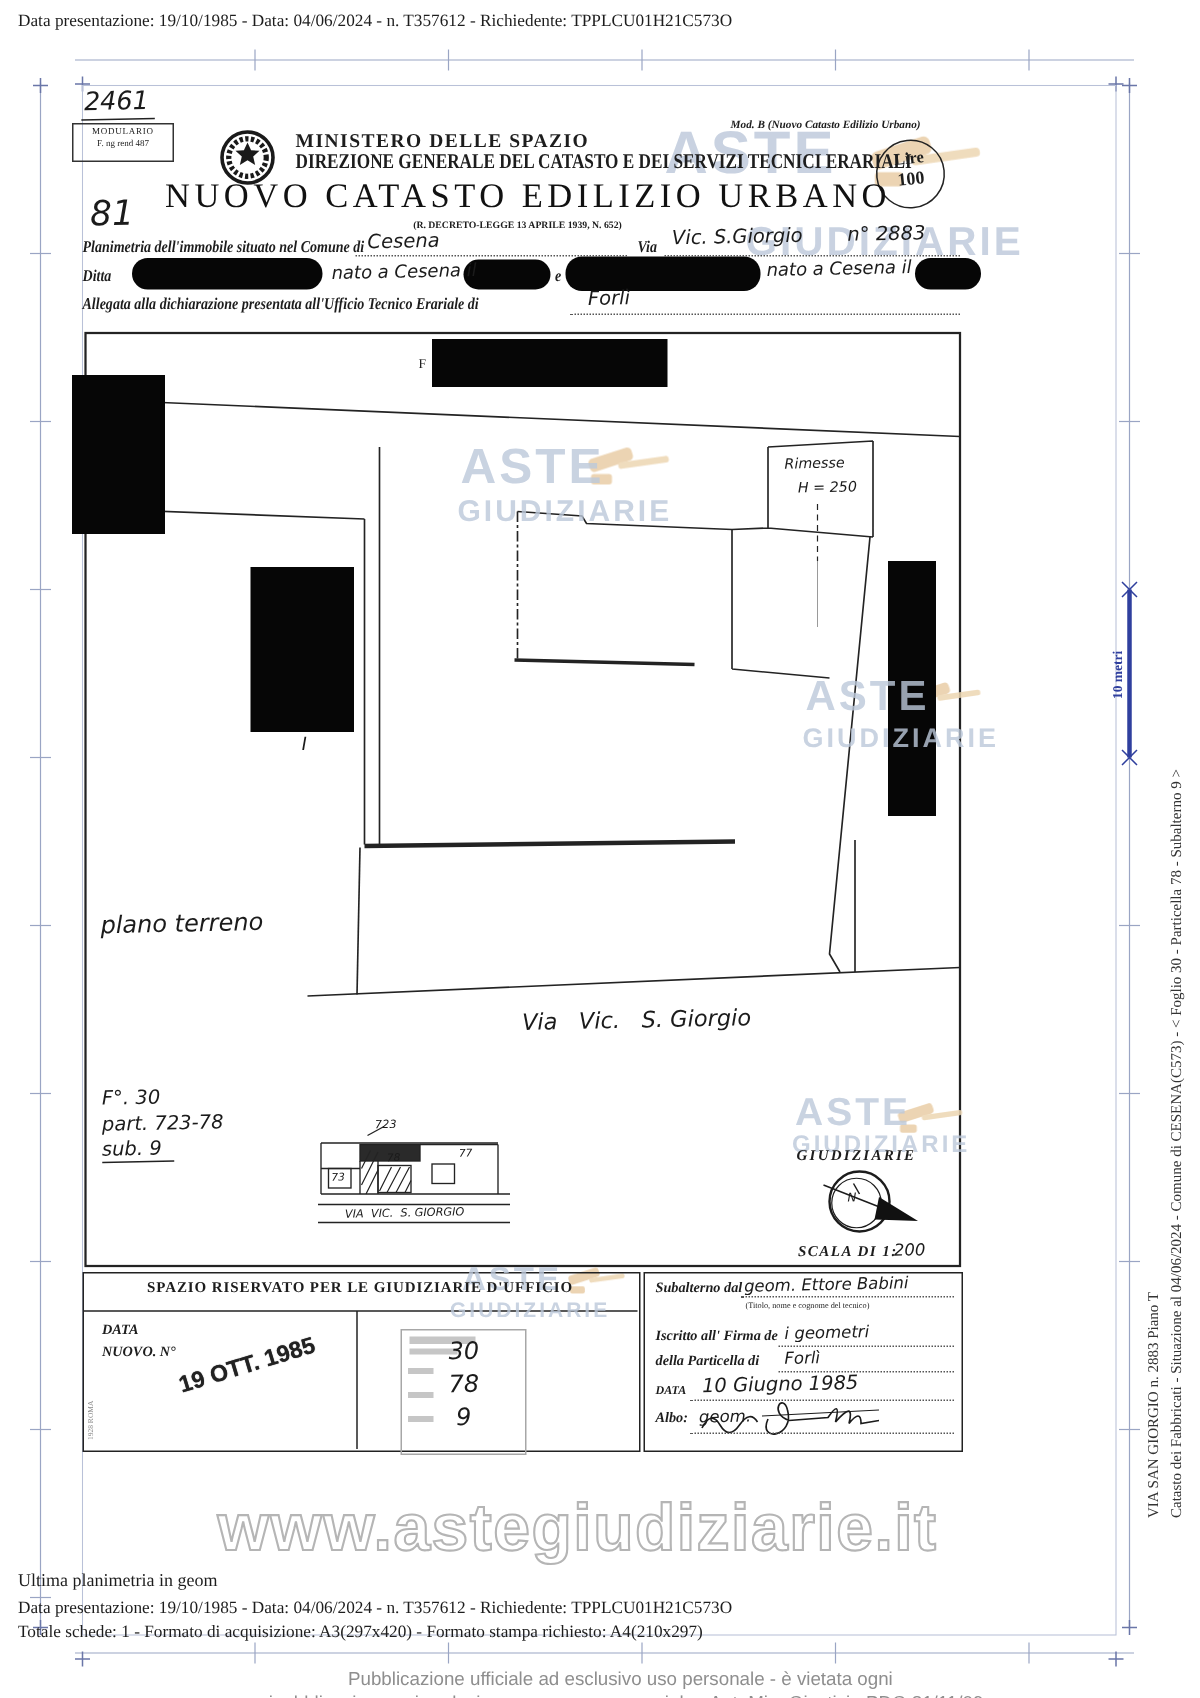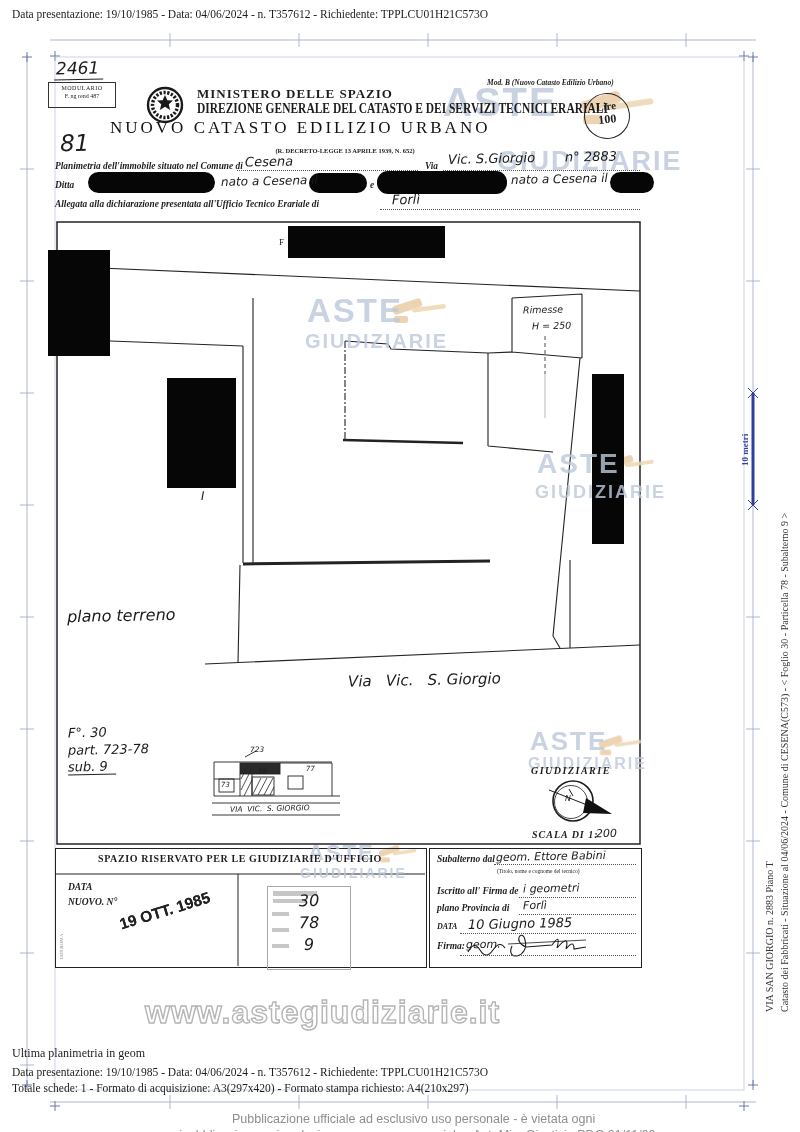--- a/index.html
+++ b/index.html
@@ -171,41 +171,41 @@
 <div class="wm" style="left:443px;top:80px;font-size:40px;">ASTE</div>
 <div class="wm" style="left:497px;top:146px;font-size:27px;">GIUDIZIARIE</div>
 <div class="wm" style="left:307px;top:292px;font-size:33px;">ASTE</div>
 <div class="wm" style="left:305px;top:330px;font-size:20px;">GIUDIZIARIE</div>
 <div class="wm" style="left:537px;top:448px;font-size:28px;">ASTE</div>
 <div class="wm" style="left:535px;top:482px;font-size:18px;">GIUDIZIARIE</div>
 <div class="wm" style="left:530px;top:726px;font-size:26px;">ASTE</div>
 <div class="wm" style="left:528px;top:755px;font-size:16px;">GIUDIZIARIE</div>
 <div class="wm" style="left:308px;top:840px;font-size:22px;">ASTE</div>
 <div class="wm" style="left:300px;top:865px;font-size:14px;">GIUDIZIARIE</div>
-<div class="urlwm" style="left:145px;top:994px;font-size:32px;">www.astegiudiziarie.it</div>
+<div class="urlwm" style="left:145px;top:994px;font-size:44px;">www.astegiudiziarie.it</div>
 
 <div class="t serif z4" style="left:12px;top:8px;font-size:11.5px;">Data presentazione: 19/10/1985 - Data: 04/06/2024 - n. T357612 - Richiedente: TPPLCU01H21C573O</div>
 
 <div class="t hw z4" style="left:54px;top:58px;font-size:17px;border-bottom:1.5px solid #222;padding:0 4px 1px 2px;">2461</div>
 
 <div class="t z4" style="left:48px;top:82px;width:66px;height:24px;border:1px solid #333;text-align:center;">
   <div style="font-size:6px;letter-spacing:.5px;margin-top:2px;">MODULARIO</div>
   <div style="font-size:6px;margin-top:2px;">F. ng rend 487</div>
 </div>
 
 <div class="t serif z4" style="left:197px;top:86px;font-size:13px;font-weight:700;letter-spacing:1px;">MINISTERO DELLE SPAZIO</div>
 <div class="t serif z4" style="left:197px;top:101px;font-size:14px;font-weight:700;transform:scaleX(.82);transform-origin:0 0;">DIREZIONE GENERALE DEL CATASTO E DEI SERVIZI TECNICI ERARIALI</div>
 <div class="t serif z4" style="left:487px;top:78px;font-size:7.5px;font-weight:700;font-style:italic;">Mod. B (Nuovo Catasto Edilizio Urbano)</div>
 
 <div class="t z4" style="left:584px;top:93px;width:44px;height:44px;border:1.6px solid #222;border-radius:50%;text-align:center;transform:rotate(-6deg);">
   <div class="serif" style="font-size:11px;font-weight:700;margin-top:6px;">Lire</div>
   <div class="serif" style="font-size:12px;font-weight:700;">100</div>
 </div>
 
-<div class="t serif z4" style="left:110px;top:118px;font-size:17px;letter-spacing:3px;color:#111;">NUOVO CATASTO EDILIZIO URBANO</div>
+<div class="t serif z4" style="left:110px;top:118px;font-size:23px;letter-spacing:3px;color:#111;">NUOVO CATASTO EDILIZIO URBANO</div>
 <div class="t serif z4" style="left:225px;top:147px;width:240px;font-size:6.5px;font-weight:700;text-align:center;">(R. DECRETO-LEGGE 13 APRILE 1939, N. 652)</div>
 <div class="t hw z4" style="left:60px;top:130px;font-size:23px;">81</div>
 
 <div class="dots z4" style="left:237px;top:157px;width:181px;"></div>
 <div class="dots z4" style="left:443px;top:157px;width:197px;"></div>
 <div class="t lbl z4" style="left:55px;top:159px;">Planimetria dell'immobile situato nel Comune di</div>
 <div class="t hw z4" style="left:245px;top:154px;font-size:13px;">Cesena</div>
 <div class="t lbl z4" style="left:425px;top:159px;">Via</div>
 <div class="t hw z4" style="left:448px;top:151px;font-size:13px;">Vic. S.Giorgio</div>
 <div class="t hw z4" style="left:565px;top:149px;font-size:13px;">n° 2883</div>
@@ -254,27 +254,27 @@
 <div class="vtext" style="left:59px;top:960px;font-size:5px;color:#888;">1928 ROMA</div>
 
 <div class="box" style="left:429px;top:848px;width:211px;height:118px;"></div>
 <div class="t lbl2 z4" style="left:437px;top:854px;">Subalterno dal</div>
 <div class="t hw z4" style="left:496px;top:850px;font-size:11px;">geom. Ettore Babini</div>
 <div class="dots z4" style="left:494px;top:851px;width:142px;"></div>
 <div class="t serif z4" style="left:497px;top:868px;font-size:5.5px;">(Titolo, nome e cognome del tecnico)</div>
 <div class="t lbl2 z4" style="left:437px;top:886px;">Iscritto all' Firma de</div>
 <div class="t hw z4" style="left:523px;top:882px;font-size:11px;">i geometri</div>
 <div class="dots z4" style="left:519px;top:884px;width:117px;"></div>
-<div class="t lbl2 z4" style="left:437px;top:903px;">plano Provincia di</div>
+<div class="t lbl2 z4" style="left:437px;top:903px;">della Particella di</div>
 <div class="t hw z4" style="left:523px;top:899px;font-size:11px;">Forlì</div>
 <div class="dots z4" style="left:519px;top:901px;width:117px;"></div>
 <div class="t lbl2 z4" style="left:437px;top:922px;font-size:8px;">DATA</div>
 <div class="t hw z4" style="left:468px;top:916px;font-size:13px;">10 Giugno 1985</div>
 <div class="dots z4" style="left:460px;top:920px;width:176px;"></div>
-<div class="t lbl2 z4" style="left:437px;top:941px;">Firma:</div>
+<div class="t lbl2 z4" style="left:437px;top:941px;">Albo:</div>
 <div class="t hw z4" style="left:466px;top:938px;font-size:11px;">geom.</div>
 <div class="dots z4" style="left:460px;top:942px;width:176px;"></div>
 
 <div class="vtext serif" style="left:740px;top:466px;font-size:9px;font-weight:700;color:#2f3f9e;">10 metri</div>
 <div class="vtext serif" style="left:779px;top:1012px;font-size:10px;">Catasto dei Fabbricati - Situazione al 04/06/2024 - Comune di CESENA(C573) - &lt; Foglio 30 - Particella 78 - Subalterno 9 &gt;</div>
 <div class="vtext serif" style="left:764px;top:1012px;font-size:10px;">VIA SAN GIORGIO n. 2883 Piano T</div>
 
 <div class="t serif z4" style="left:12px;top:1046px;font-size:12px;">Ultima planimetria in geom</div>
 <div class="t serif z4" style="left:12px;top:1066px;font-size:11.5px;">Data presentazione: 19/10/1985 - Data: 04/06/2024 - n. T357612 - Richiedente: TPPLCU01H21C573O</div>
 <div class="t serif z4" style="left:12px;top:1082px;font-size:11.5px;">Totale schede: 1 - Formato di acquisizione: A3(297x420) - Formato stampa richiesto: A4(210x297)</div>

